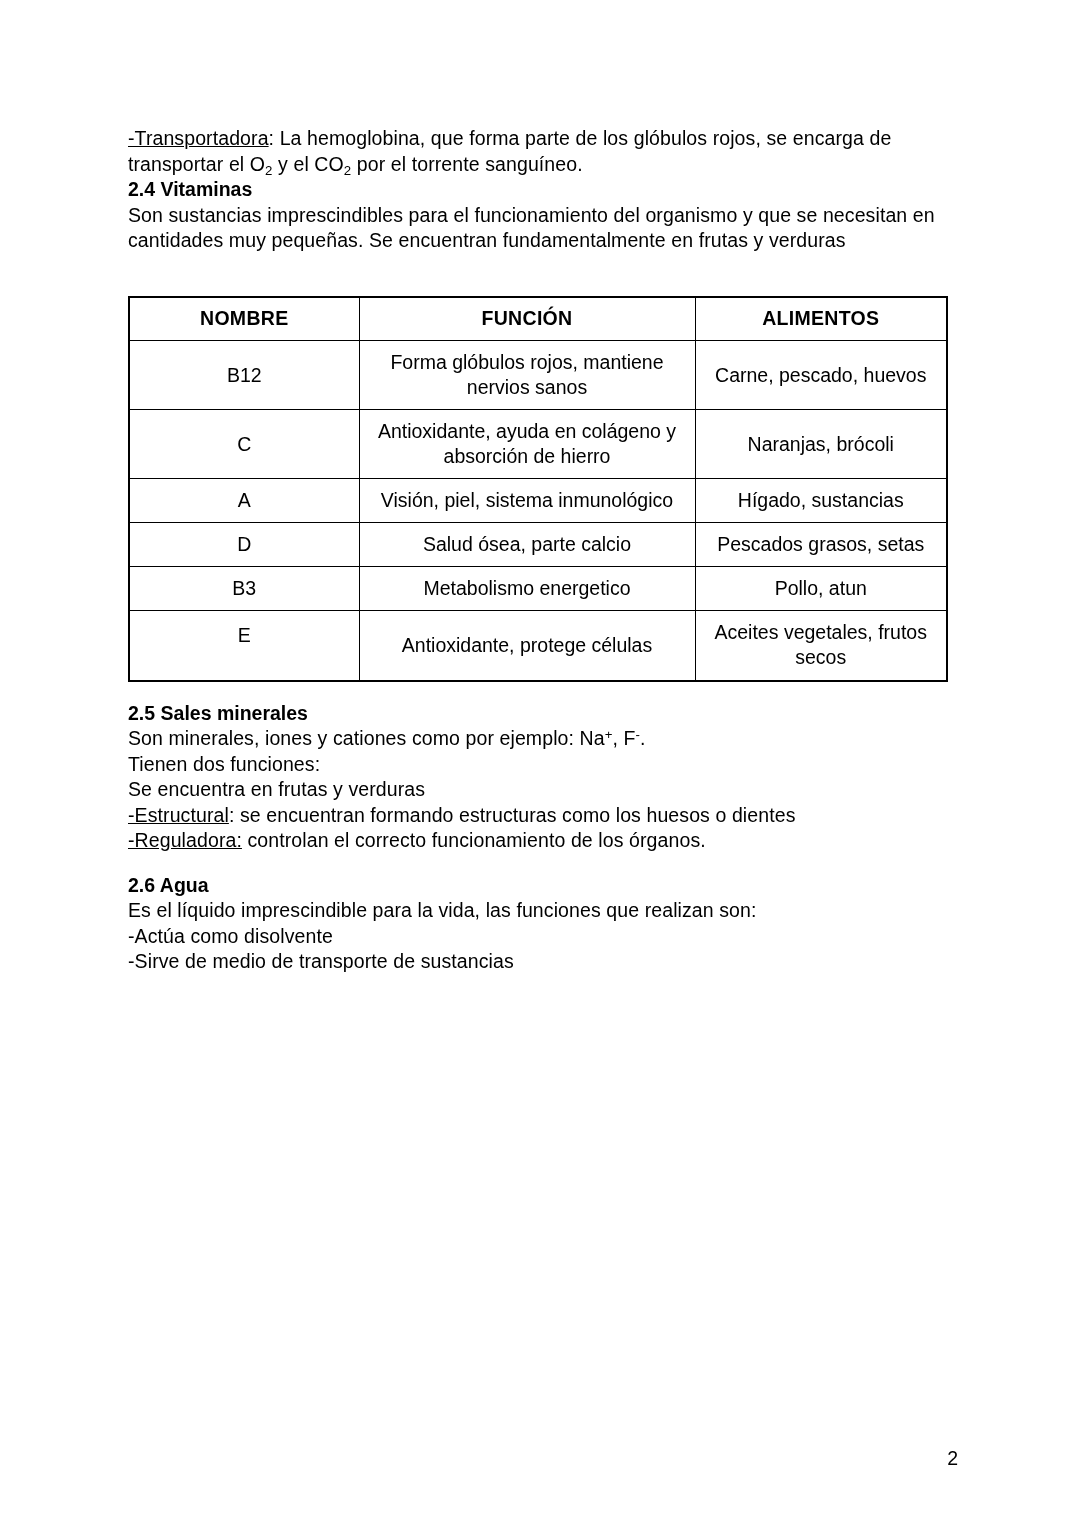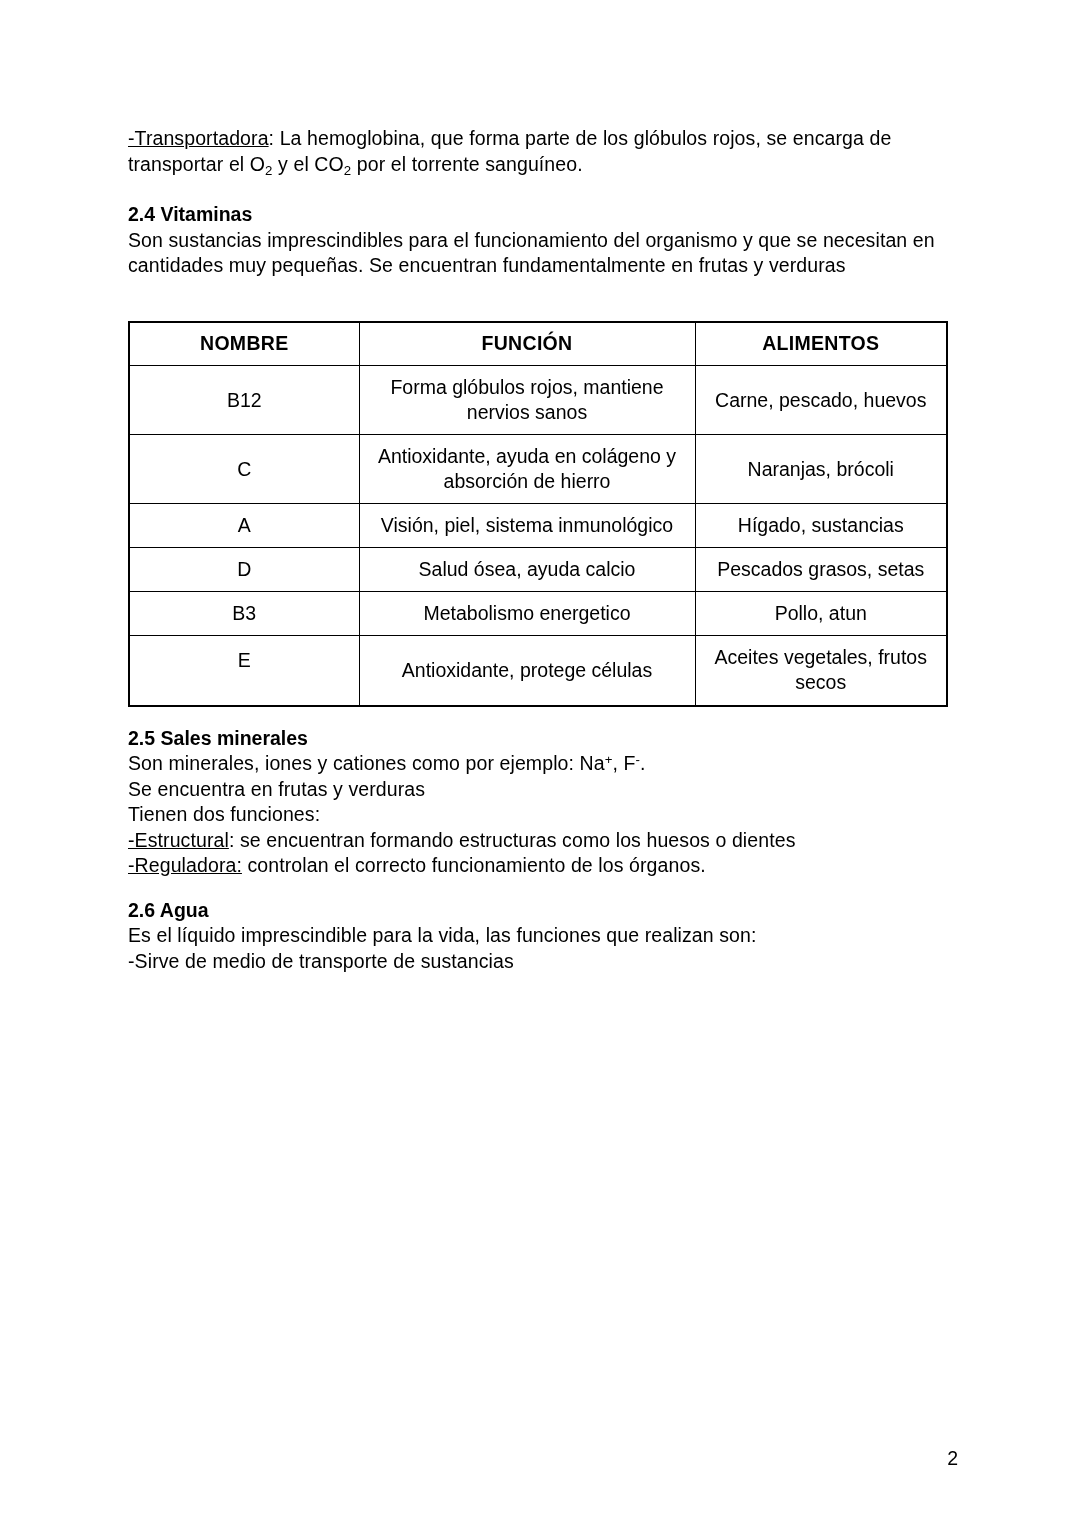--- a/index.html
+++ b/index.html
@@ -34,21 +34,21 @@
     line-height: 25.5px;
     letter-spacing: 0.1px;
   }
   .para.tight { margin: 0; }
   .heading {
     font-size: 19.5px;
     line-height: 25.5px;
     font-weight: bold;
     margin: 0;
   }
-  .gap-before-heading { margin-top: 25px; }
+  .gap-before-heading { }
   .gap-small { margin-top: 19px; }
   .u { text-decoration: underline; }
   sub {
     font-size: 0.68em;
     vertical-align: -0.28em;
     line-height: 0;
   }
   sup {
     font-size: 0.68em;
     vertical-align: 0.42em;
@@ -135,44 +135,45 @@
             <td>Antioxidante, ayuda en colágeno y absorción de hierro</td>
             <td>Naranjas, brócoli</td>
           </tr>
           <tr>
             <td class="name-cell">A</td>
             <td>Visión, piel, sistema inmunológico</td>
             <td>Hígado, sustancias</td>
           </tr>
           <tr>
             <td class="name-cell">D</td>
-            <td>Salud ósea, ayuda calcio</td>
+            <td>Salud ósea, parte calcio</td>
             <td>Pescados grasos, setas</td>
           </tr>
           <tr>
             <td class="name-cell">B3</td>
             <td>Metabolismo energetico</td>
             <td>Pollo, atun</td>
           </tr>
           <tr class="last-tall">
             <td class="name-cell">E</td>
             <td>Antioxidante, protege células</td>
             <td>Aceites vegetales, frutos secos</td>
           </tr>
         </tbody>
       </table>
     </div>
 
     <p class="heading gap-small">2.5 Sales minerales</p>
     <p class="para tight"><span>Son minerales, iones y cationes como por ejemplo: Na</span><sup>+</sup><span>, F</span><sup>-</sup><span>.</span></p>
+    <p class="para tight">Tienen dos funciones:</p>
     <p class="para tight">Se encuentra en frutas y verduras</p>
-    <p class="para tight">Tienen dos funciones:</p>
     <p class="para tight"><span class="u">-Estructural</span><span>:</span><span> se encuentran formando estructuras como los huesos o dientes</span></p>
     <p class="para tight"><span class="u">-Reguladora:</span><span> controlan el correcto funcionamiento de los órganos.</span></p>
 
     <p class="heading gap-small">2.6 Agua</p>
     <p class="para tight">Es el líquido imprescindible para la vida, las funciones que realizan son:</p>
+    <p class="para tight">-Actúa como disolvente</p>
     <p class="para tight">-Sirve de medio de transporte de sustancias</p>
 
   </div>
 
   <div class="page-number">2</div>
 </div>
 
 </body></html>

